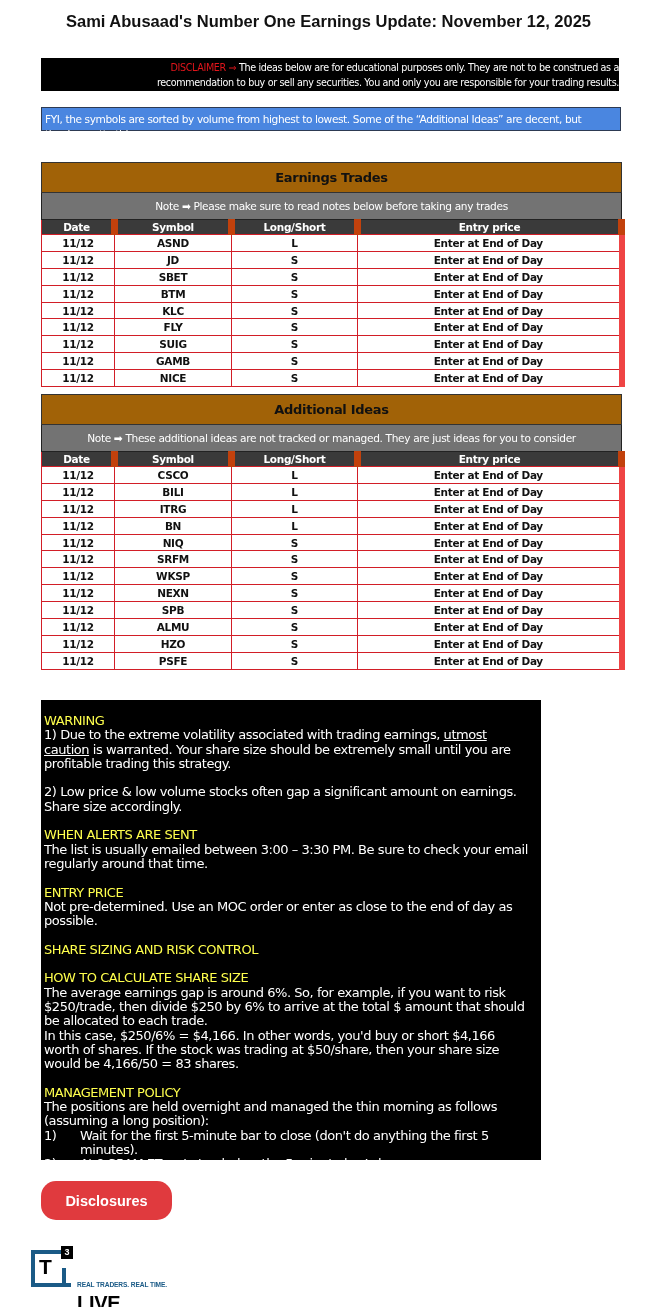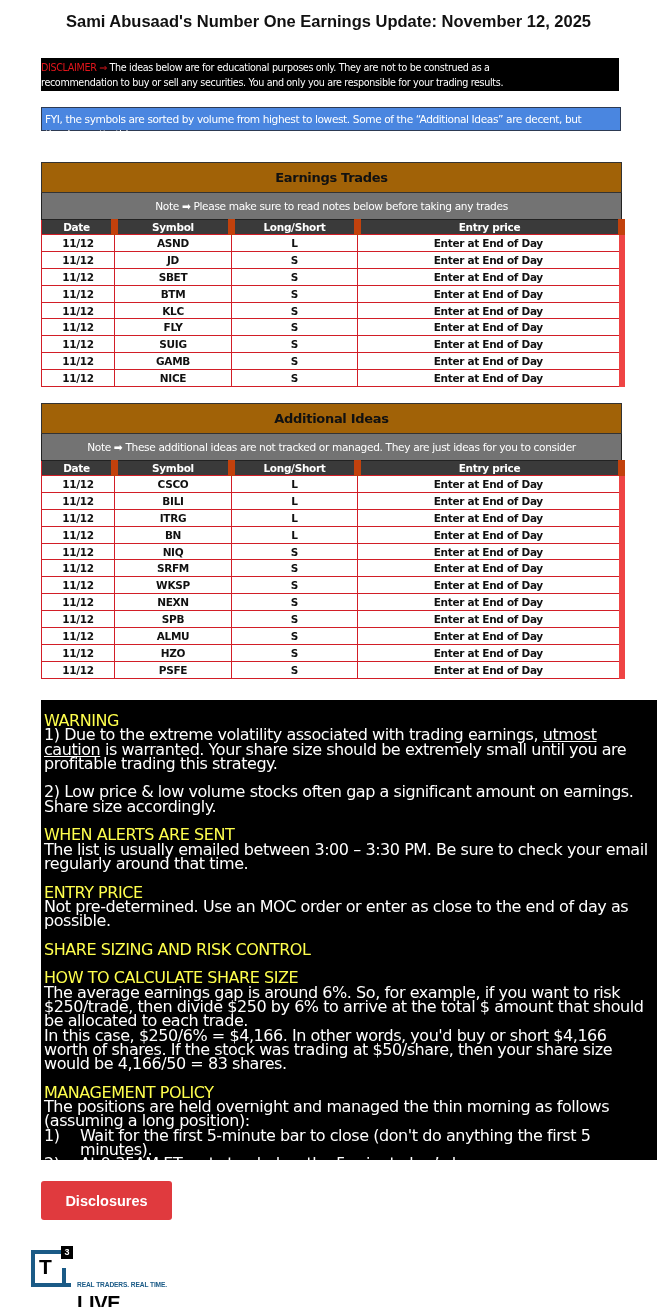--- a/index.html
+++ b/index.html
@@ -1,35 +1,35 @@
 <!DOCTYPE html>
 <html><head>
 <meta charset="utf-8">
 <style>
   html, body { margin: 0; padding: 0; background: #ffffff; }
   body { width: 657px; height: 1307px; position: relative; overflow: hidden; font-family: "Liberation Sans", sans-serif; }
   .title { position: absolute; left: 0; top: 12px; width: 657px; text-align: center; font-weight: bold; font-size: 16.5px; color: #111; }
-  .disclaimer { position: absolute; left: 41px; top: 58px; width: 578px; height: 33px; background: #000; color: #fff; font-size: 9.6px; line-height: 15px; text-align: left; box-sizing: border-box; padding-top: 2px; font-family: "DejaVu Sans", sans-serif; letter-spacing: -0.35px; }
+  .disclaimer { position: absolute; left: 41px; top: 58px; width: 578px; height: 33px; background: #000; color: #fff; font-size: 9.6px; line-height: 15px; text-align: right; box-sizing: border-box; padding-top: 2px; font-family: "DejaVu Sans", sans-serif; letter-spacing: -0.35px; }
   .disclaimer .red { color: #e0151b; }
   .fyi { position: absolute; left: 41px; top: 107px; width: 580px; height: 24px; background: #4a86e0; color: #fff; font-size: 10.6px; line-height: 15px; box-sizing: border-box; padding: 4px 3px; border: 1px solid #2d3a52; font-family: "DejaVu Sans", sans-serif; letter-spacing: -0.4px; }
   .tbl { position: absolute; left: 41px; width: 580px; border-collapse: collapse; table-layout: fixed; font-family: "DejaVu Sans", sans-serif; }
   .tbl td { padding: 0; }
   .tbl .yellow { background: #a16207; height: 29px; text-align: center; font-weight: bold; font-size: 13px; color: #111; border: 1px solid #333; letter-spacing: -0.3px; }
   .tbl .green { background: #737373; height: 26px; text-align: center; color: #fff; font-size: 10.6px; border: 1px solid #222; letter-spacing: -0.35px; }
   .tbl .hdr td { background: #3a3a3a; color: #fff; font-weight: bold; font-size: 10.5px; height: 14px; text-align: center; border-left: 1px solid #d21e27; border-right: 7px solid #c2410c; line-height: 13px; letter-spacing: -0.3px; }
   .tbl .row td { background: #fff; color: #111; font-weight: bold; font-size: 10.5px; height: 15.9px; text-align: center; border: 1px solid #d21e27; line-height: 14px; letter-spacing: -0.3px; }
   .tbl .row td.entry { border-right: 6px solid #ef4444; }
-  .notes { position: absolute; left: 41px; top: 700px; width: 616px; height: 460px; background: #000; color: #fff; font-size: 16px; line-height: 14.3px; box-sizing: border-box; padding: 14px 8px 0 3px; font-family: "DejaVu Sans", sans-serif; letter-spacing: -0.45px; }
+  .notes { position: absolute; left: 41px; top: 700px; width: 500px; height: 460px; background: #000; color: #fff; font-size: 13px; line-height: 14.3px; box-sizing: border-box; padding: 14px 8px 0 3px; font-family: "DejaVu Sans", sans-serif; letter-spacing: -0.45px; }
   .notes .h { color: #ffff4d; }
   .notes p { margin: 0; }
   .notes .gap { height: 14.3px; }
   .notes .li { display: flex; }
   .notes .li .n { width: 36px; flex: none; }
   .notes u { text-decoration: underline; }
-  .disc-btn { position: absolute; left: 41px; top: 1181px; width: 131px; height: 39px; background: #e03a3e; border-radius: 3px; color: #fff; font-weight: bold; font-size: 14.5px; text-align: center; line-height: 38px; border: none; font-family: "Liberation Sans", sans-serif; cursor: pointer; }
+  .disc-btn { position: absolute; left: 41px; top: 1181px; width: 131px; height: 39px; background: #e03a3e; border-radius: 15px; color: #fff; font-weight: bold; font-size: 14.5px; text-align: center; line-height: 38px; border: none; font-family: "Liberation Sans", sans-serif; cursor: pointer; }
   .logo { position: absolute; left: 31px; top: 1246px; width: 150px; height: 50px; }
   .logo .box { position: absolute; left: 0; top: 4px; width: 30px; height: 37px; border: 4px solid #1a5a86; border-right: none; box-sizing: border-box; }
   .logo .box2 { position: absolute; left: 26px; top: 22px; width: 9px; height: 19px; border-right: 4px solid #1a5a86; border-bottom: 4px solid #1a5a86; box-sizing: border-box; }
   .logo .boxbot { position: absolute; left: 0; top: 37px; width: 40px; height: 4px; background: #1a5a86; }
   .logo .t { position: absolute; left: 8px; top: 10px; font-weight: bold; font-size: 21px; color: #000; line-height: 22px; }
   .logo .three { position: absolute; left: 30px; top: 0; width: 12px; height: 13px; background: #000; color: #fff; font-weight: bold; font-size: 9px; text-align: center; line-height: 13px; }
   .logo .live { position: absolute; left: 46px; top: 14px; font-weight: bold; font-size: 20px; color: #000; line-height: 20px; letter-spacing: -0.3px; margin-top: 33px; }
   .logo .tag { position: absolute; left: 46px; top: 35px; font-size: 6.6px; color: #1a5a86; font-weight: bold; letter-spacing: -0.1px; white-space: nowrap; }
 </style>
 </head>
@@ -118,21 +118,21 @@
       </tr>
       <tr class="row">
         <td>11/12</td>
         <td>NICE</td>
         <td>S</td>
         <td class="entry">Enter at End of Day</td>
       </tr>
     </tbody>
 </table>
 
-<table class="tbl" id="ideas-table" style="top:403px;">
+<table class="tbl" id="ideas-table" style="top:394px;">
   <colgroup>
       <col style="width:73px">
       <col style="width:117px">
       <col style="width:126px">
       <col style="width:264px">
     </colgroup>
   <tbody>
       <tr>
         <td colspan="4" class="yellow">Additional Ideas</td>
       </tr>

